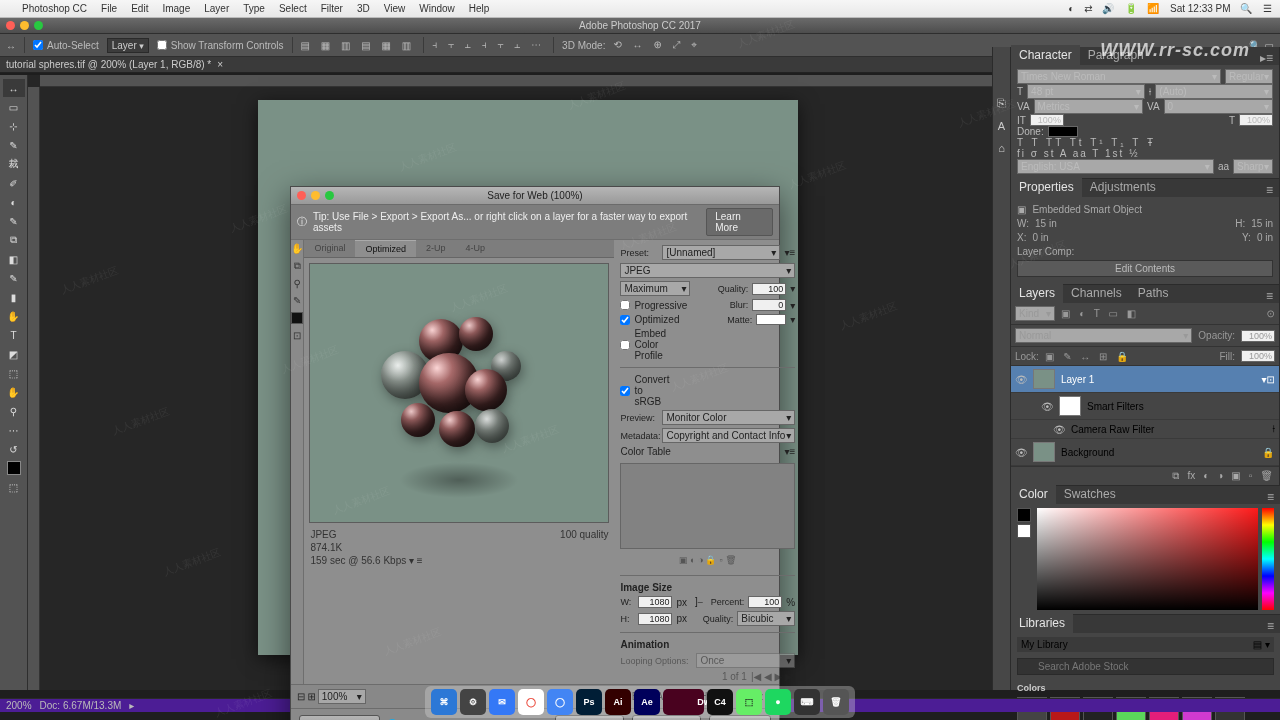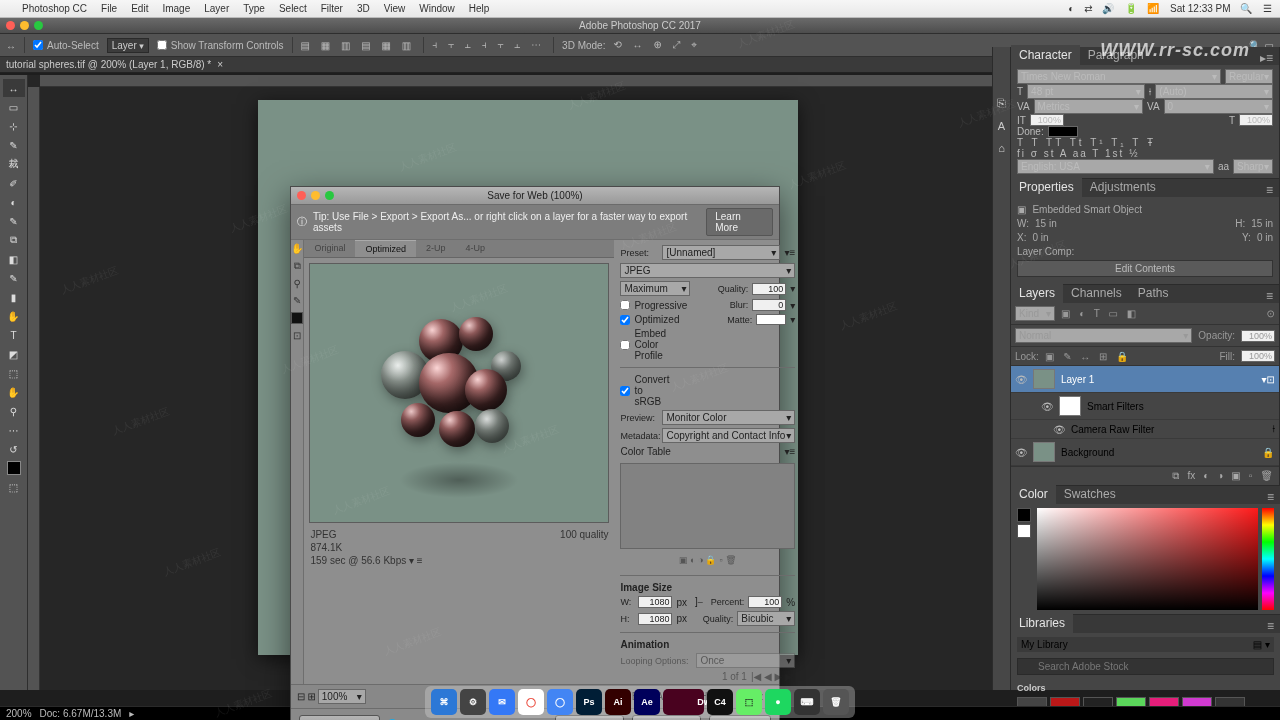--- a/index.html
+++ b/index.html
@@ -52,21 +52,21 @@
 .pbtn{background:#5a5a5a;border:1px solid #333;padding:2px 18px;margin:3px 0;display:block;text-align:center}
 .layers-bar{display:flex;gap:6px;padding:3px 4px;border-bottom:1px solid #333;align-items:center}
 .layers-bar span{color:#999}
 .layer-item{display:flex;align-items:center;gap:6px;padding:3px 4px;border-bottom:1px solid #3a3a3a}
 .layer-item.sel{background:#5680b0;color:#fff}
 .layer-item .eye{width:12px;color:#bbb}
 .layer-item .thumb{width:22px;height:20px;background:#888;border:1px solid #777}
 .layer-item.indent{padding-left:30px}
 .layer-item.indent2{padding-left:42px}
 .panel-footer{display:flex;justify-content:flex-end;gap:8px;padding:3px 6px;color:#aaa;border-top:1px solid #333}
-.status{position:absolute;bottom:0;left:0;right:0;height:14px;background:#000000;border-top:1px solid #2a2a2a;color:#bbb;font-size:9px;display:flex;align-items:center;gap:8px;padding:0 6px}
+.status{position:absolute;bottom:8px;left:0;right:0;height:14px;background:#4c1d95;border-top:1px solid #2a2a2a;color:#bbb;font-size:9px;display:flex;align-items:center;gap:8px;padding:0 6px}
 
 .dialog{position:absolute;left:290px;top:186px;width:490px;background:#8e8e8e;border:1px solid #4a4a4a;box-shadow:0 10px 30px rgba(0,0,0,.55);color:#222;font-size:9px}
 .dlg-titlebar{height:18px;background:linear-gradient(#b6b6b6,#999);display:flex;align-items:center;padding:0 6px;border-bottom:1px solid #6b6b6b}
 .dlg-titlebar .title{position:absolute;left:50%;transform:translateX(-50%);font-size:10px}
 .dlg-tip{background:#7d7d7d;padding:3px 6px;display:flex;align-items:center;gap:6px;color:#eee;font-size:9px;border-bottom:1px solid #6e6e6e}
 .dlg-tip .learn{margin-left:auto;background:#6a6a6a;padding:2px 8px;border:1px solid #555;border-radius:2px;cursor:pointer}
 .dlg-body{display:flex}
 .dlg-tools{width:20px;background:#8a8a8a;border-right:1px solid #6e6e6e;display:flex;flex-direction:column;align-items:center;padding-top:3px;gap:6px}
 .dlg-tools span{font-size:10px;color:#333;cursor:pointer}
 .dlg-tools .sw{width:12px;height:12px;background:#111;border:1px solid #555}

